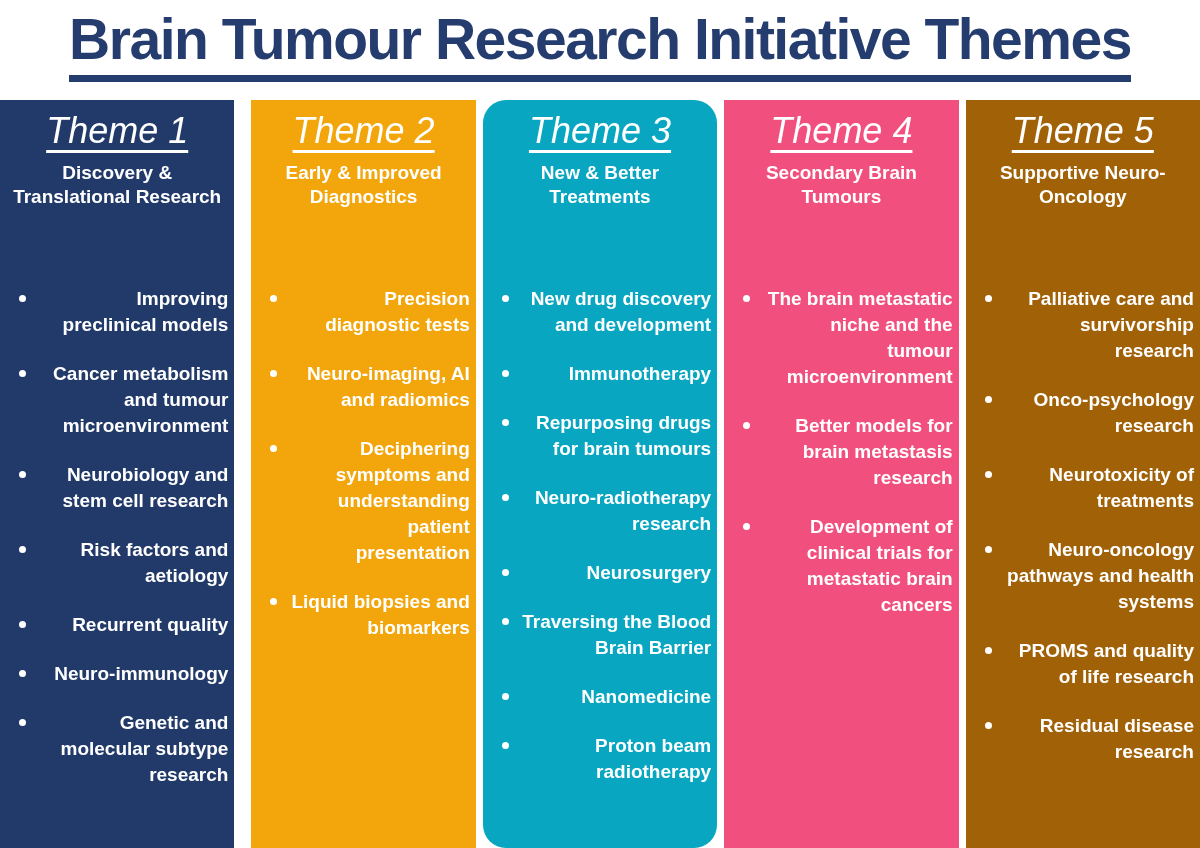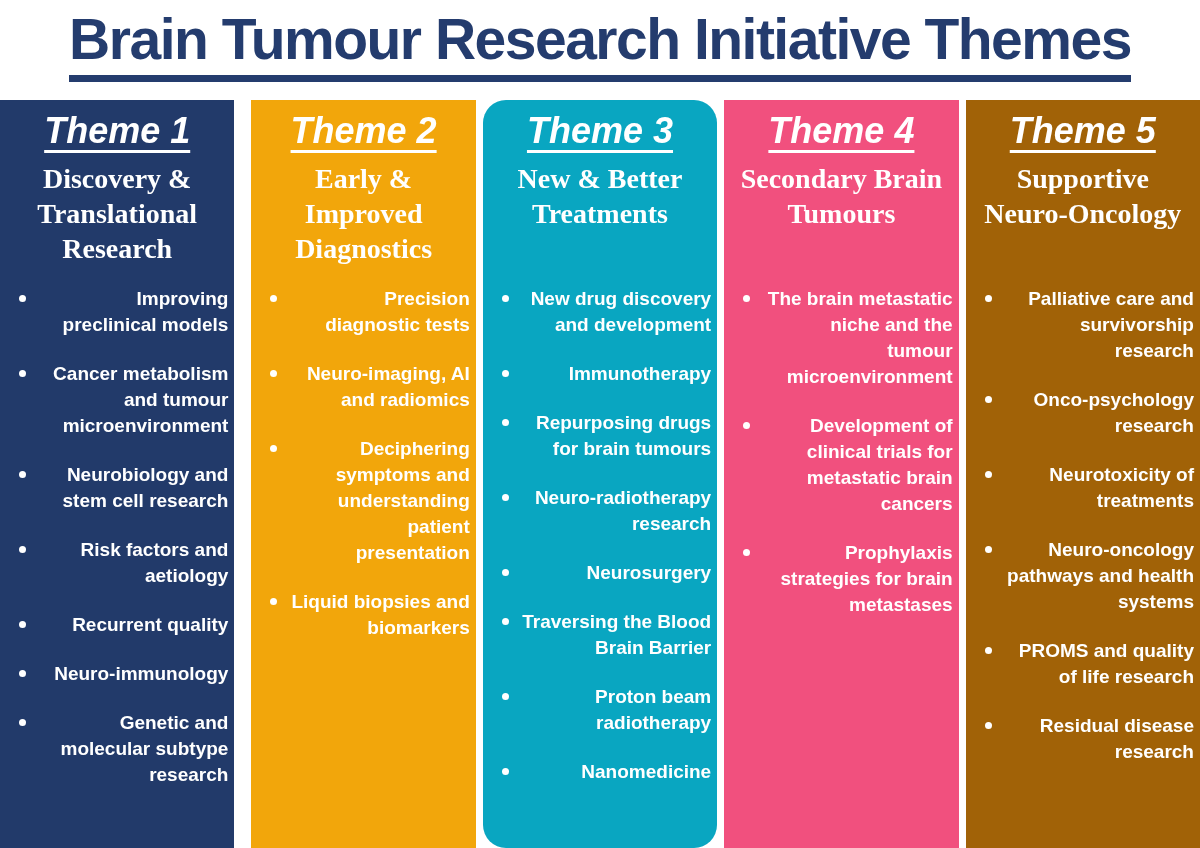--- a/index.html
+++ b/index.html
@@ -50,34 +50,33 @@
   .col-navy   { background: #223A6A; }
   .col-orange { background: #F2A60B; }
   .col-teal   { background: #09A6C1; }
   .col-pink   { background: #F1507E; }
   .col-header {
     height: 168px;
     text-align: center;
   }
   .theme-label {
     font-size: 36px;
-    font-weight: bold;
+    font-weight: normal;
     font-style: italic;
     text-decoration: underline;
     text-decoration-thickness: 3px;
     text-underline-offset: 7px;
     margin: 2px 0 10px 0;
     line-height: 1.15;
   }
   .theme-subtitle {
-    font-size: 28px;
+    font-size: 19px;
     font-weight: bold;
     line-height: 1.25;
     margin: 0 2px;
-    font-family: Liberation Serif, serif;
   }
   ul.topics {
     list-style: none;
     margin: 0;
     padding: 8px 2px 0 12px;
   }
   ul.topics li {
     position: relative;
     padding-left: 22px;
     font-size: 19px;
@@ -143,34 +142,34 @@
         <div class="theme-label">Theme 3</div>
         <div class="theme-subtitle">New &amp; Better Treatments</div>
       </div>
       <ul class="topics">
         <li>New drug discovery and development</li>
         <li>Immunotherapy</li>
         <li>Repurposing drugs for brain tumours</li>
         <li>Neuro-radiotherapy research</li>
         <li>Neurosurgery</li>
         <li>Traversing the Blood Brain Barrier</li>
+        <li>Nanomedicine</li>
         <li>Proton beam radiotherapy</li>
-        <li>Nanomedicine</li>
       </ul>
     </div>
 
     <div class="theme-col col-pink" style="background: rgb(241, 80, 126);">
       <div class="col-header">
         <div class="theme-label">Theme 4</div>
         <div class="theme-subtitle">Secondary Brain Tumours</div>
       </div>
       <ul class="topics">
         <li>The brain metastatic niche and the tumour microenvironment</li>
+        <li>Better models for brain metastasis research</li>
         <li>Development of clinical trials for metastatic brain cancers</li>
-        <li>Prophylaxis strategies for brain metastases</li>
       </ul>
     </div>
 
     <div class="theme-col col-navy" style="background: #a16207;">
       <div class="col-header">
         <div class="theme-label">Theme 5</div>
         <div class="theme-subtitle">Supportive Neuro-Oncology</div>
       </div>
       <ul class="topics">
         <li>Palliative care and survivorship research</li>

